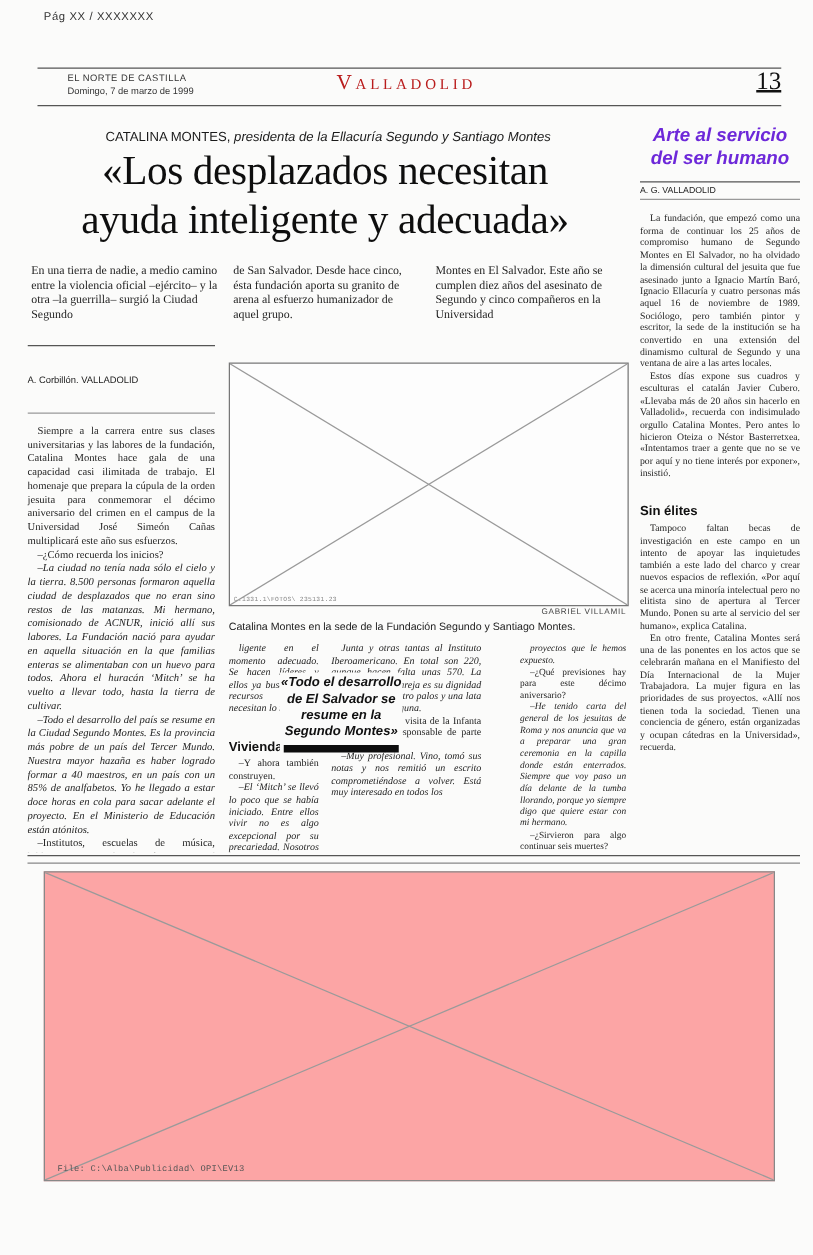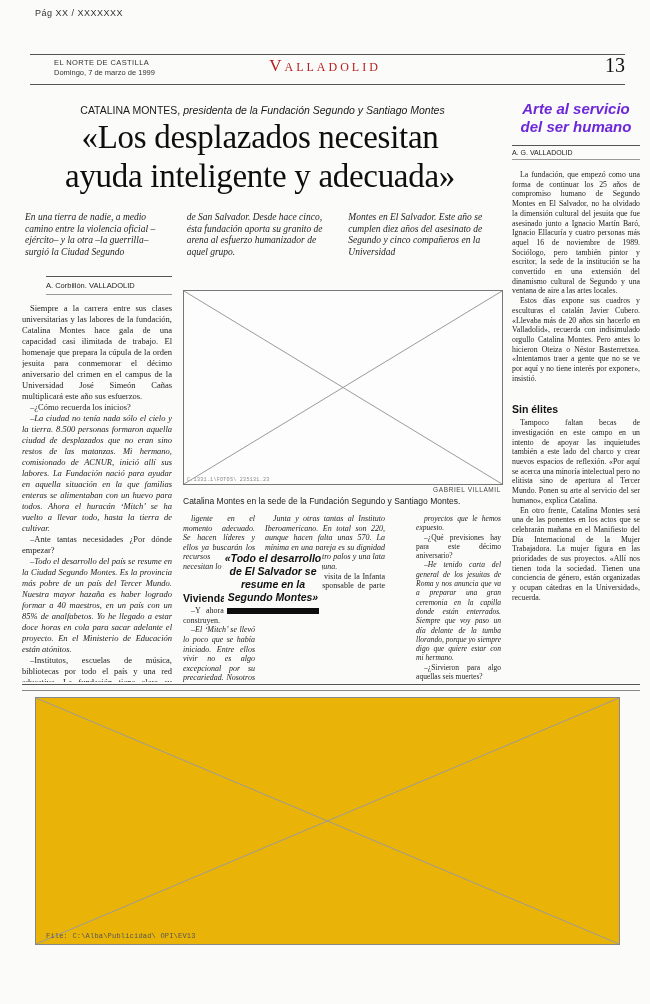--- a/index.html
+++ b/index.html
@@ -9,97 +9,96 @@
     font-family:"Liberation Serif","DejaVu Serif",serif;
     overflow:hidden;
   }
   .abs{position:absolute;}
   
   .slug{left:35px;top:8px;font-family:"Liberation Sans",sans-serif;font-size:9px;color:#333;letter-spacing:.5px;}
   .rule{background:#555;height:1px;}
   .masthead-left{left:30px;top:58px;font-family:"Liberation Sans",sans-serif;font-size:7.5px;color:#333;line-height:10px;margin-left:24px;}
   .masthead-left .paper{letter-spacing:.4px;}
   .section-title{left:0;top:56px;width:650px;text-align:center;font-size:17px;letter-spacing:3px;font-variant:small-caps;color:#b91c1c;}
-  .page-number{right:25px;top:54px;font-size:20px;color:#111;}
+  .page-number{right:25px;top:54px;font-size:20px;color:#111;text-decoration:underline;}
   
   .kicker{left:25px;top:104px;width:475px;text-align:center;font-family:"Liberation Sans",sans-serif;font-size:10.5px;color:#1a1a1a;}
   .kicker .k-rest{font-style:italic;}
   .headline{left:20px;top:118px;width:480px;text-align:center;font-size:33px;line-height:39px;color:#0e0e0e;font-weight:normal;letter-spacing:-.3px;}
   .headline span{display:block;}
   .lead{left:25px;top:212px;width:473px;display:flex;gap:12px;}
-  .lead>div{flex:1;font-style:italic;font-size:9.5px;line-height:11.5px;color:#1d1d1d;}
+  .lead>div{flex:1;font-size:9.5px;line-height:11.5px;color:#1d1d1d;}
   
   .bodycol{font-size:8.5px;line-height:11px;text-align:justify;color:#232323;}
   .para{margin:0;text-indent:8px;}
   .para.a{font-style:italic;}
   .subhead{font-family:"Liberation Sans",sans-serif;font-size:10.5px;margin:22px 0 3px 0;color:#111;font-weight:bold;}
-  .byline{border-top:1px solid #555;border-bottom:1px solid #999;padding:3px 0;font-family:"Liberation Sans",sans-serif;font-size:7.5px;color:#222;margin-bottom:8px;margin-left:24px;}
+  .byline{border-top:1px solid #555;border-bottom:1px solid #999;padding:21px 0;font-family:"Liberation Sans",sans-serif;font-size:7.5px;color:#222;margin-bottom:8px;}
   .col1{left:22px;top:276px;width:150px;height:406px;overflow:hidden;}
   
   .photo{left:183px;top:290px;width:318px;height:193px;border:1px solid #777;background:#fdfdfd;}
   .photo svg{position:absolute;left:0;top:0;width:100%;height:100%;}
   .photo-ref{position:absolute;left:3px;bottom:1px;font-family:"Liberation Mono","DejaVu Sans Mono",monospace;font-size:5px;color:#888;letter-spacing:.3px;}
   .credit{left:183px;top:486px;width:318px;text-align:right;font-family:"Liberation Sans",sans-serif;font-size:6.5px;letter-spacing:.6px;color:#444;}
   .caption{left:183px;top:496px;width:318px;font-family:"Liberation Sans",sans-serif;font-size:8.5px;color:#1c1c1c;}
   
   .lower{left:183px;top:514px;width:318px;height:168px;display:flex;overflow:hidden;}
   .lower .ca{width:78px;margin-right:10px;font-size:8px;line-height:9.6px;}
   .lower .cb{width:130px;margin-right:8px;font-size:8px;line-height:9.6px;}
   .lower .cc{width:92px;font-size:7.5px;line-height:9.3px;margin-left:23px;}
-  .pullquote{left:224px;top:550px;width:98px;background:#fbfbfa;text-align:center;
+  .pullquote{left:224px;top:538px;width:98px;background:#fbfbfa;text-align:center;
     font-family:"Liberation Sans",sans-serif;font-style:italic;font-weight:bold;
     font-size:10.5px;line-height:13px;color:#111;padding:2px 0 0 0;}
   .quote-bar{height:6px;background:#0d0d0d;margin:4px 3px 0 3px;}
   
   .sidebar{left:512px;top:100px;width:128px;height:582px;overflow:hidden;}
   .sb-title{font-family:"Liberation Sans",sans-serif;font-style:italic;font-weight:bold;font-size:15px;line-height:17.5px;text-align:center;color:#6d28d9;margin:0 0 10px 0;}
   .sb-byline{border-top:1px solid #555;border-bottom:1px solid #999;padding:3px 0;font-family:"Liberation Sans",sans-serif;font-size:7px;color:#222;margin-bottom:10px;}
   .sb-body{font-size:7.8px;line-height:9.7px;text-align:justify;color:#232323;}
   
   .endrule1{left:22px;top:684px;width:618px;}
   .endrule2{left:22px;top:690px;width:618px;background:#888;}
-  .adbox{left:35px;top:697px;width:583px;height:246px;border:1px solid #888;background:#eab308;}
+  .adbox{left:35px;top:697px;width:583px;height:246px;border:1px solid #888;background:#fca5a5;}
   .adbox svg{position:absolute;left:0;top:0;width:100%;height:100%;}
   .ad-file{position:absolute;left:10px;bottom:4px;font-family:"Liberation Mono","DejaVu Sans Mono",monospace;font-size:7px;color:#555;letter-spacing:.2px;}
 </style>
 </head>
 <body>
 
 <div class="abs slug">Pág XX / XXXXXXX</div>
 
 <div class="abs rule" style="left:30px;top:54px;width:595px;"></div>
 <div class="abs masthead-left">
   <div class="paper">EL NORTE DE CASTILLA</div>
   <div>Domingo, 7 de marzo de 1999</div>
 </div>
 <div class="abs section-title">Valladolid</div>
 <div class="abs page-number">13</div>
 <div class="abs rule" style="left:30px;top:84px;width:595px;"></div>
 
 <div class="abs kicker">
-  <span>CATALINA MONTES,</span><span class="k-rest"> presidenta de la Fundación Segundo y Santiago Montes</span>
+  <span>CATALINA MONTES,</span><span class="k-rest"> presidenta de la Ellacuría Segundo y Santiago Montes</span>
 </div>
 <h1 class="abs headline" style="margin:0;">
   <span>«Los desplazados necesitan</span>
   <span>ayuda inteligente y adecuada»</span>
 </h1>
 
 <div class="abs lead">
   <div>En una tierra de nadie, a medio camino entre la violencia oficial –ejército– y la otra –la guerrilla– surgió la Ciudad Segundo</div>
   <div>de San Salvador. Desde hace cinco, ésta fundación aporta su granito de arena al esfuerzo humanizador de aquel grupo.</div>
   <div>Montes en El Salvador. Este año se cumplen diez años del asesinato de Segundo y cinco compañeros en la Universidad</div>
 </div>
 
 <div class="abs col1 bodycol">
   <div class="byline">A. Corbillón. VALLADOLID</div>
   <div>
       <p class="para p">Siempre a la carrera entre sus clases universitarias y las labores de la fundación, Catalina Montes hace gala de una capacidad casi ilimitada de trabajo. El homenaje que prepara la cúpula de la orden jesuita para conmemorar el décimo aniversario del crimen en el campus de la Universidad José Simeón Cañas multiplicará este año sus esfuerzos.</p>
       <p class="para q">–¿Cómo recuerda los inicios?</p>
       <p class="para a">–La ciudad no tenía nada sólo el cielo y la tierra. 8.500 personas formaron aquella ciudad de desplazados que no eran sino restos de las matanzas. Mi hermano, comisionado de ACNUR, inició allí sus labores. La Fundación nació para ayudar en aquella situación en la que familias enteras se alimentaban con un huevo para todos. Ahora el huracán ‘Mitch’ se ha vuelto a llevar todo, hasta la tierra de cultivar.</p>
-      <p class="para q">–Ante tantas necesidades ¿Por dónde empezar?</p>
       <p class="para a">–Todo el desarrollo del país se resume en la Ciudad Segundo Montes. Es la provincia más pobre de un país del Tercer Mundo. Nuestra mayor hazaña es haber logrado formar a 40 maestros, en un país con un 85% de analfabetos. Yo he llegado a estar doce horas en cola para sacar adelante el proyecto. En el Ministerio de Educación están atónitos.</p>
       <p class="para q">–Institutos, escuelas de música, bibliotecas por todo el país y una red educativa. La fundación tiene clara su vocación.</p>
     </div>
 </div>
 
 <div class="abs photo">
   <svg>
     <line x1="0" y1="0" x2="100%" y2="100%" stroke="#9a9a9a" stroke-width="1"></line>
     <line x1="0" y1="100%" x2="100%" y2="0" stroke="#9a9a9a" stroke-width="1"></line>
   </svg>
@@ -111,26 +110,27 @@
 <div class="abs lower">
   <div class="ca bodycol">
       <p class="para a">ligente en el momento adecuado. Se hacen líderes y ellos ya buscarán los recursos pero necesitan lo mínimo.</p>
       <h3 class="subhead">Viviendas</h3>
       <p class="para q">–Y ahora también construyen.</p>
       <p class="para a">–El ‘Mitch’ se llevó lo poco que se había iniciado. Entre ellos vivir no es algo excepcional por su precariedad. Nosotros pedimos cien casas pero luego se quedaron en 79. Pero tenemos pedidas otras 60 a la</p>
     </div>
   <div class="cb bodycol">
       <p class="para a">Junta y otras tantas al Instituto Iberoamericano. En total son 220, aunque hacen falta unas 570. La mínima en una pareja es su dignidad y su vivir con cuatro palos y una lata sin privacidad alguna.</p>
       <p class="para q">–¿Cómo fue la visita de la Infanta Cristina como responsable de parte de los proyectos?</p>
+      <p class="para a">–Muy profesional. Vino, tomó sus notas y nos remitió un escrito comprometiéndose a volver. Está muy interesado en todos los</p>
     </div>
   <div class="cc bodycol">
       <p class="para a">proyectos que le hemos expuesto.</p>
       <p class="para q">–¿Qué previsiones hay para este décimo aniversario?</p>
       <p class="para a">–He tenido carta del general de los jesuitas de Roma y nos anuncia que va a preparar una gran ceremonia en la capilla donde están enterrados. Siempre que voy paso un día delante de la tumba llorando, porque yo siempre digo que quiere estar con mi hermano.</p>
-      <p class="para q">–¿Sirvieron para algo aquellas seis muertes?</p>
+      <p class="para q">–¿Sirvieron para algo continuar seis muertes?</p>
       <p class="para a">–Yo creo que sí pero más por el escándalo que por el asesinato en sí. Los que los mataron están tan tranquilos, pero fue un error de cálculo y pensaron que esta vez tampoco pasaría nada.</p>
     </div>
 </div>
 
 <div class="abs pullquote">
   <div>«Todo el desarrollo de El Salvador se resume en la Segundo Montes»</div>
   <div class="quote-bar"></div>
 </div>
 
 <div class="abs sidebar">

